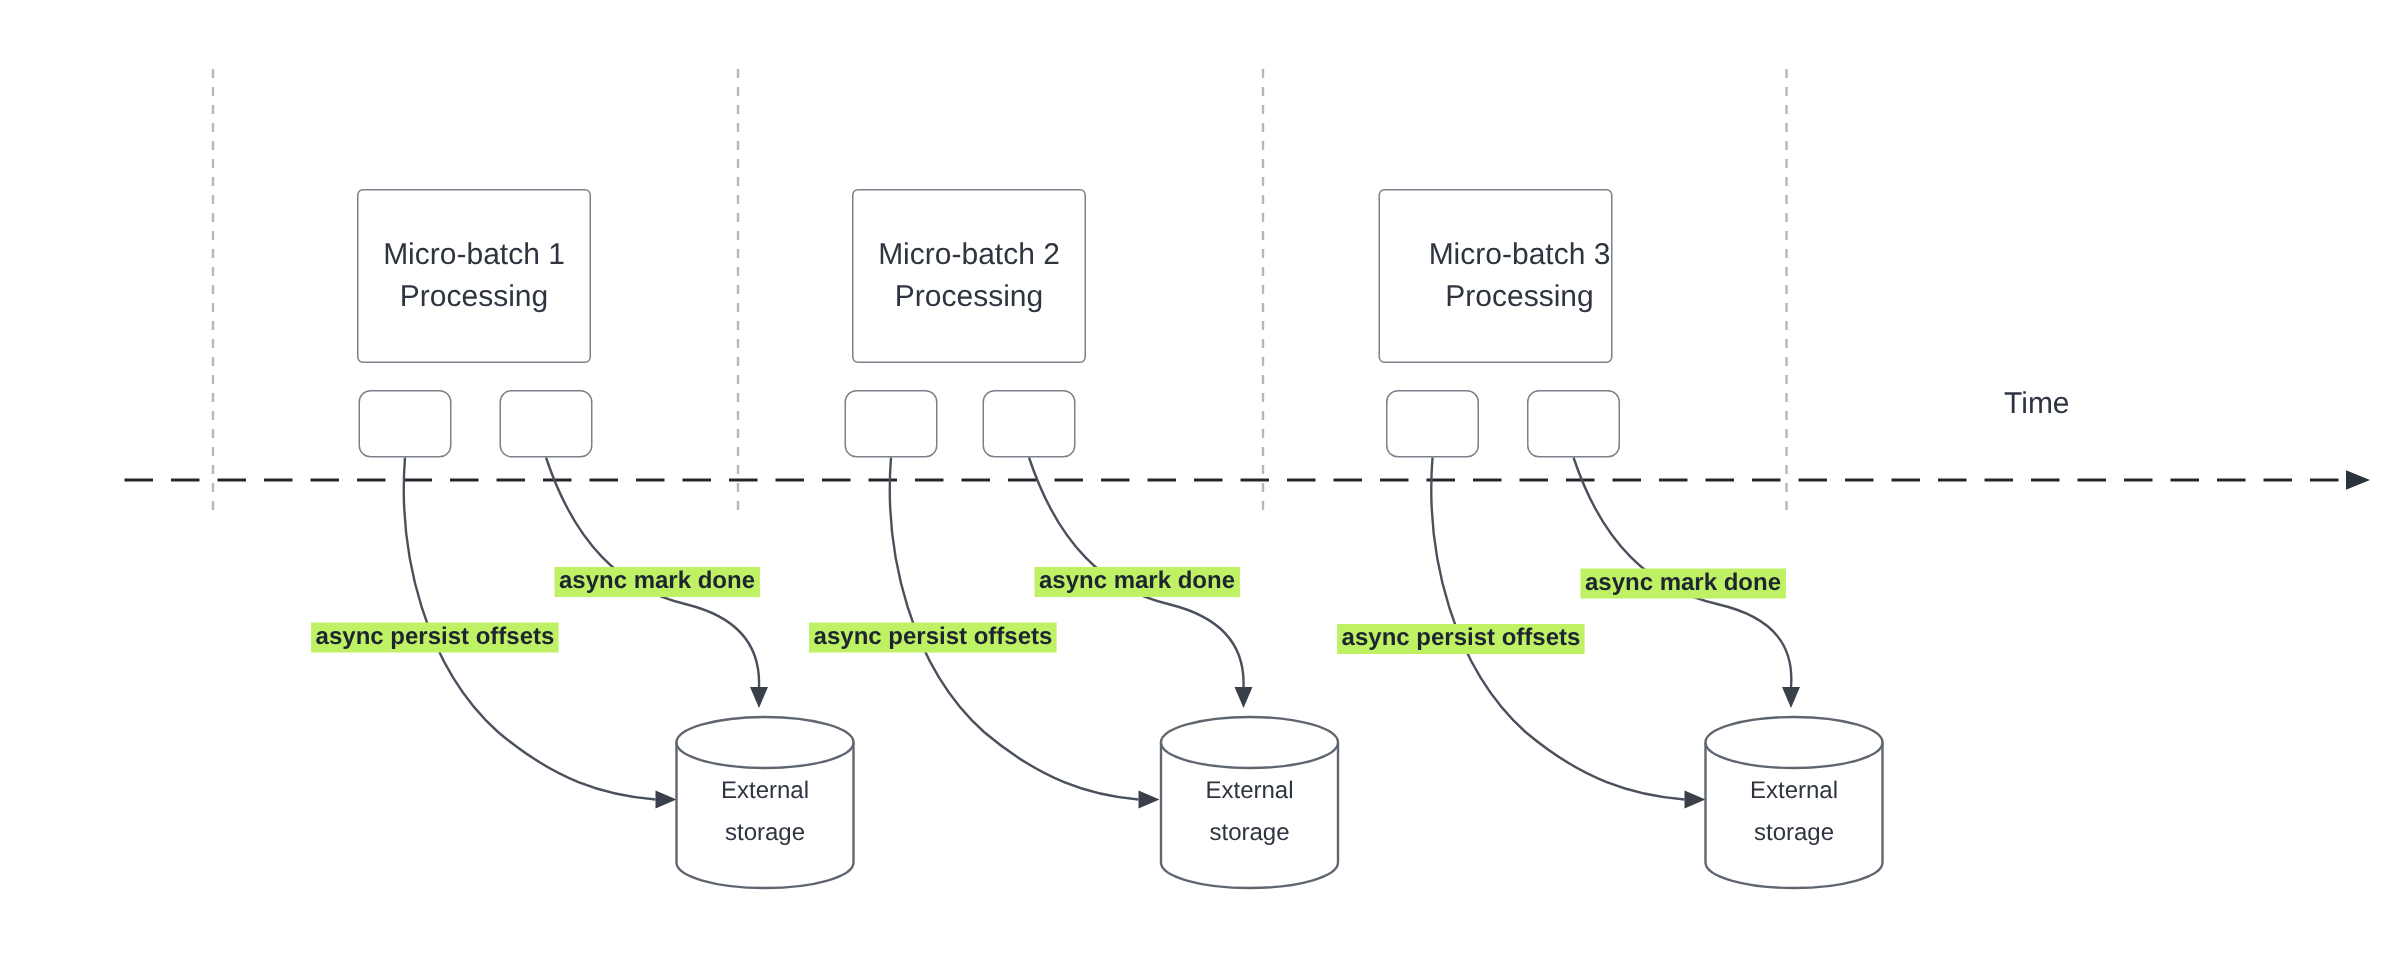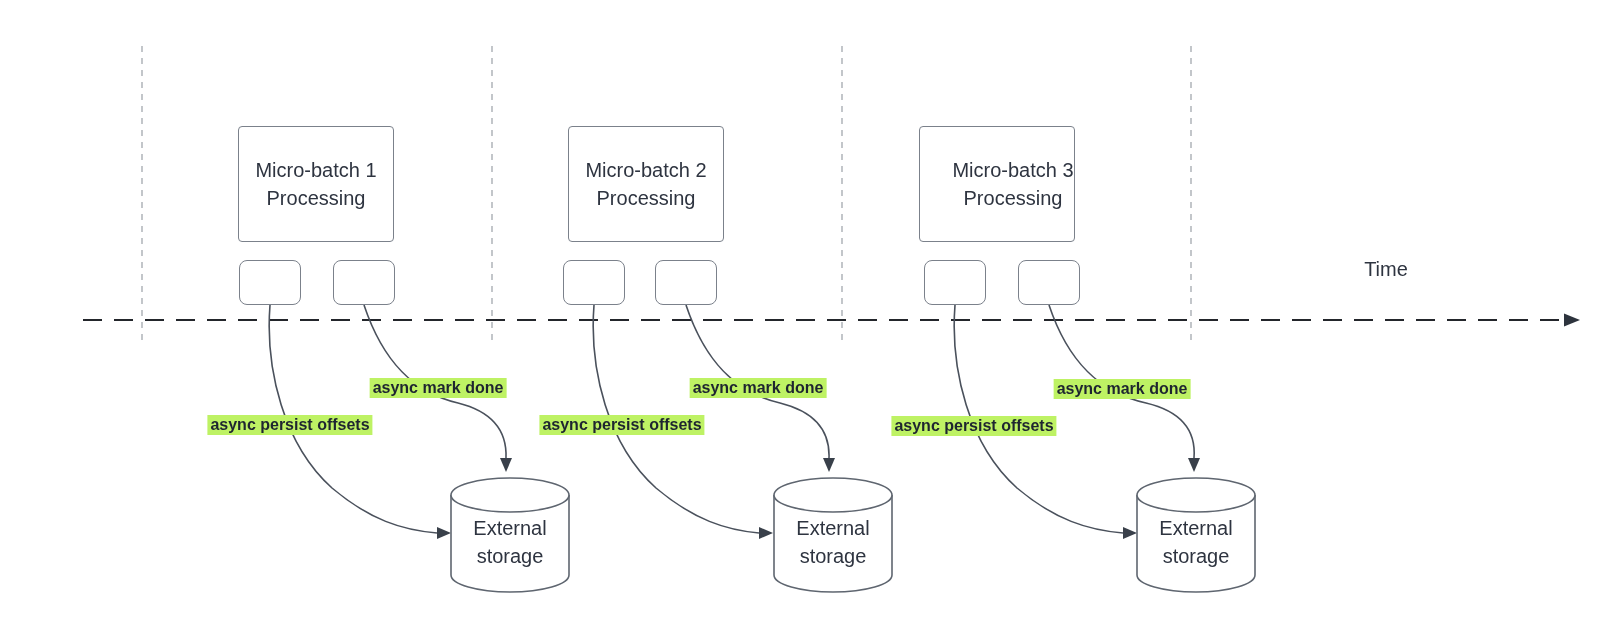--- a/index.html
+++ b/index.html
@@ -35,26 +35,26 @@
     background:#bef264;
     padding:1px 3px;
     font-size:16px;font-weight:bold;color:#1e2530;
     white-space:nowrap;
   }
   .cyl-label{
     position:absolute;
     width:118px;
     top:514px;
     text-align:center;
-    font-size:20px;line-height:28px;color:#2e3440;
+    font-size:16px;line-height:28px;color:#2e3440;
   }
   .time-label{
     position:absolute;
     left:1336px;top:258px;width:100px;
-    text-align:center;
+    text-align:left;
     font-size:20px;color:#2e3440;
   }
 </style>
 </head>
 <body>
 
 <div class="canvas">
 
   <svg class="layer" viewBox="0 0 1600 642">
 

